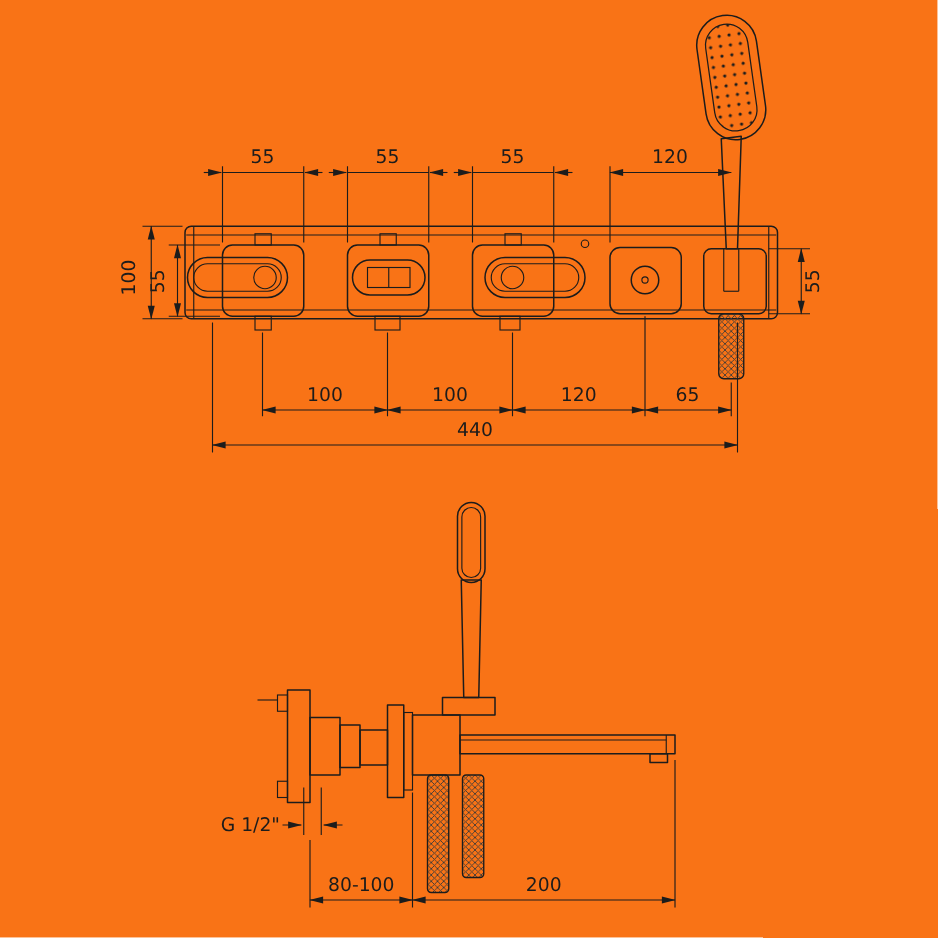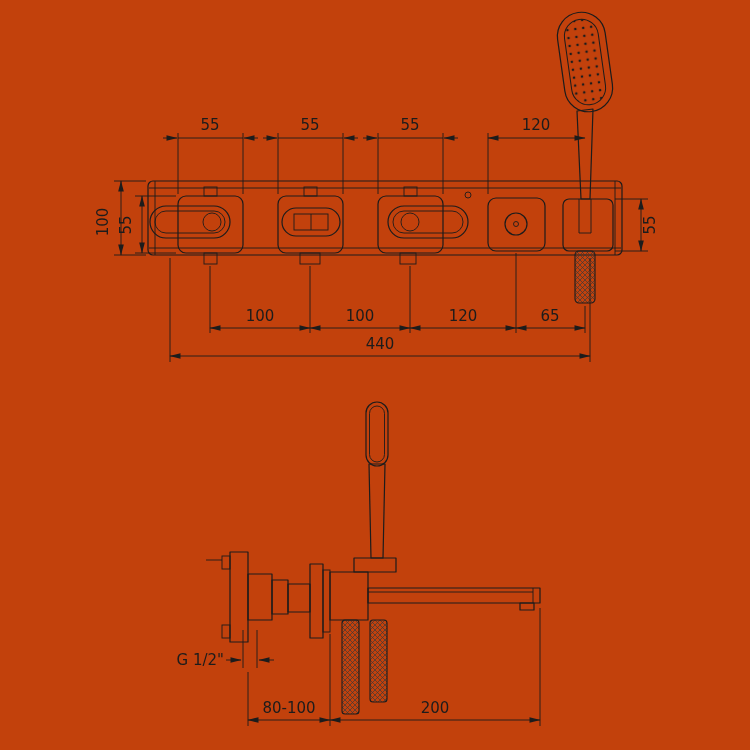--- a/index.html
+++ b/index.html
@@ -7,21 +7,21 @@
     padding: 0;
     background: #ffffff;
     width: 750px;
     height: 750px;
     font-family: "DejaVu Sans", sans-serif;
   }
   .canvas {
     position: relative;
     width: 750px;
     height: 750px;
-    background: #c2410c;
+    background: #f97316;
     overflow: hidden;
   }
   svg { display: block; }
   .outline {
     stroke: #1c1c1c;
     fill: none;
     stroke-width: 1.2;
     stroke-linecap: round;
     stroke-linejoin: round;
   }

